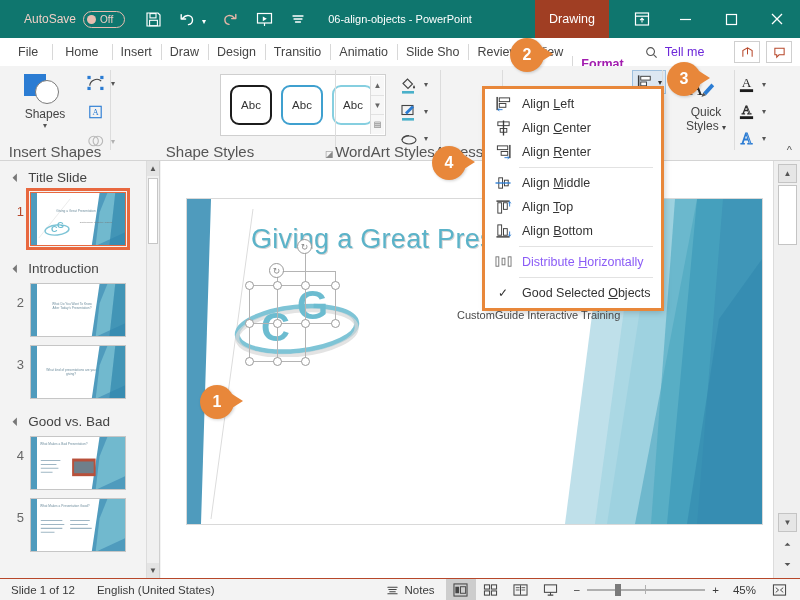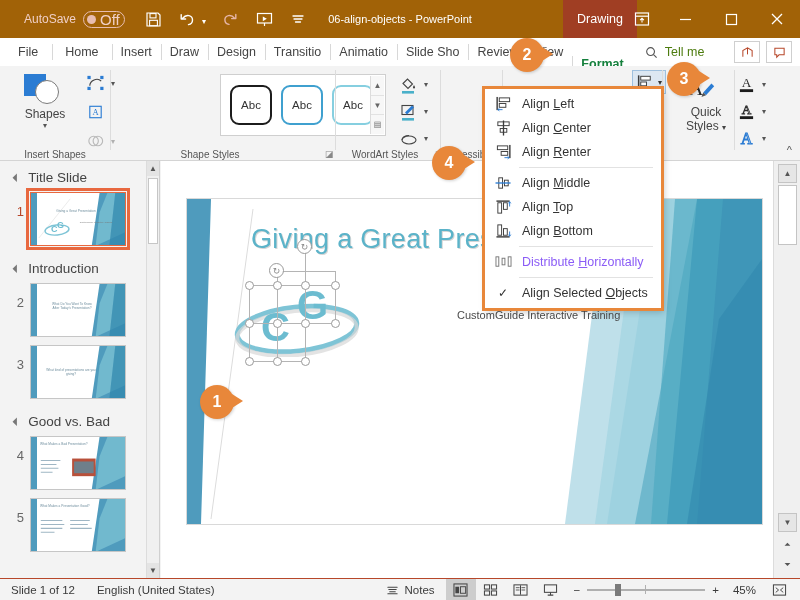--- a/index.html
+++ b/index.html
@@ -9,43 +9,43 @@
     font-size: 12px;
     color: #3b3b3b;
     background: #ffffff;
     -webkit-font-smoothing: antialiased;
   }
   .app { position:relative; width:800px; height:600px; background:#f3f3f3; }
 
   
   .titlebar {
     position:absolute; left:0; top:0; width:800px; height:38px;
-    background:#a16207; display:flex; align-items:center;
+    background:#0f766e; display:flex; align-items:center;
   }
   .autosave-grp { display:flex; align-items:center; margin-left:24px; gap:7px; }
   .autosave-label { color:#f0cfc6; font-size:12px; }
   .toggle-pill {
     width:42px; height:17px; border-radius:9px; border:1.2px solid #e8bdb0;
     display:flex; align-items:center; padding:0 3px; gap:4px;
   }
   .toggle-knob { width:9px;height:9px;border-radius:50%; background:#e8bdb0; }
-  .toggle-text { color:#f0cfc6; font-size:15px; }
+  .toggle-text { color:#f0cfc6; font-size:10px; }
   .tb-icons { display:flex; align-items:center; gap:14px; margin-left:18px; }
   .tb-ic { width:20px;height:20px; display:flex;align-items:center;justify-content:center;
            color:#ffffff; }
   .tb-ic svg { display:block; }
   .caret-sm { font-size:8px; color:#ffffff; margin-left:-9px; align-self:flex-end; margin-bottom:3px;}
   .doc-title {
     position:absolute; left:0; right:0; text-align:center; color:#ffffff;
     font-size:11px; pointer-events:none;
   }
   .ctx-tab {
     position:absolute; left:535px; top:0; height:38px; padding:0 14px;
     background:#a03e23; display:flex; align-items:center;
-    color:#ffffff; font-size:12.5px;margin-left:28px;
+    color:#ffffff; font-size:12.5px;
   }
   .tb-right { position:absolute; right:0; top:0; height:38px; display:flex; align-items:center; }
   .win-btn {
     width:46px; height:38px; display:flex; align-items:center; justify-content:center;
     color:#ffffff;
   }
   .win-btn.ribbon-opts { width:40px; }
 
   
   .tabstrip {
@@ -55,37 +55,37 @@
   .tab {
     height:28px; display:flex; align-items:center; padding:0 9px;
     font-size:12.5px; color:#444; position:relative; white-space:nowrap;
   }
   .tab + .tab::before{
     content:""; position:absolute; left:0; top:6px; bottom:6px; width:1px; background:#d8d8d8;
   }
   .tab.file { padding:0 14px 0 18px; }
   .tab.file::before{ display:none; }
   .tab.home { padding:0 13px; }
-  .tab.active { color:#15803d; font-weight:bold;margin-top:24px; }
+  .tab.active { color:#a21caf; font-weight:bold;margin-top:24px; }
   .tab.active::after{
     content:""; position:absolute; left:7px; right:7px; bottom:1px; height:2px; background:#b7472a;
   }
-  .tellme { display:flex; align-items:center; gap:7px; padding:0 10px 0 12px; color:#4d7c0f; font-size:12.5px;}
+  .tellme { display:flex; align-items:center; gap:7px; padding:0 10px 0 12px; color:#6d28d9; font-size:12.5px;}
   .tabstrip-right { margin-left:auto; display:flex; align-items:center; gap:6px; padding-right:8px; }
   .tsbtn { width:26px; height:22px; border:1px solid #cfcfcf; display:flex;align-items:center;justify-content:center; background:#fff;}
 
   
   .ribbon {
     position:absolute; left:0; top:66px; width:800px; height:95px;
     background:#f3f3f3; border-bottom:1px solid #d4d4d4;
   }
   .rgroup { position:absolute; top:0; height:95px; }
   .rgroup .glabel {
     position:absolute; bottom:1px; left:0; right:0; text-align:center;
-    font-size:10px; color:#555;
+    font-size:15px; color:#555;
   }
   .rsep { position:absolute; top:4px; width:1px; height:80px; background:#dcdcdc; }
 
   
   .shapes-btn { position:absolute; left:14px; top:6px; width:62px; text-align:center; }
   .shapes-icon { position:relative; width:46px;height:34px; margin:0 auto;}
   .sq-blue { position:absolute; left:2px; top:2px; width:22px;height:22px; background:#2b7cd3;}
   .circ-w { position:absolute; left:13px; top:8px; width:24px;height:24px; border:1.6px solid #7a7a7a; border-radius:50%; background:#fff;}
   .shapes-txt { font-size:12px; color:#444; margin-top:1px;}
   .mini-col { position:absolute; left:82px; top:4px; display:flex; flex-direction:column; gap:3px;}
@@ -596,21 +596,21 @@
       </span>
       <span><span>Distribute </span><u>H</u><span>orizontally</span></span>
     </div>
 
 
     <div class="msep"></div>
 
 
     <div class="mi">
       <span class="mcheck">✓</span>
-      <span><span>Align Selected </span><u>O</u><span>bjects</span></span>
+      <span><span>Good Selected </span><u>O</u><span>bjects</span></span>
     </div>
   </div>
 
   <div class="thumbpane">
 
     <div class="sect">
       <span class="tri">◣</span>
       <span class="stxt">Title Slide</span>
     </div>
     <div class="srow">

